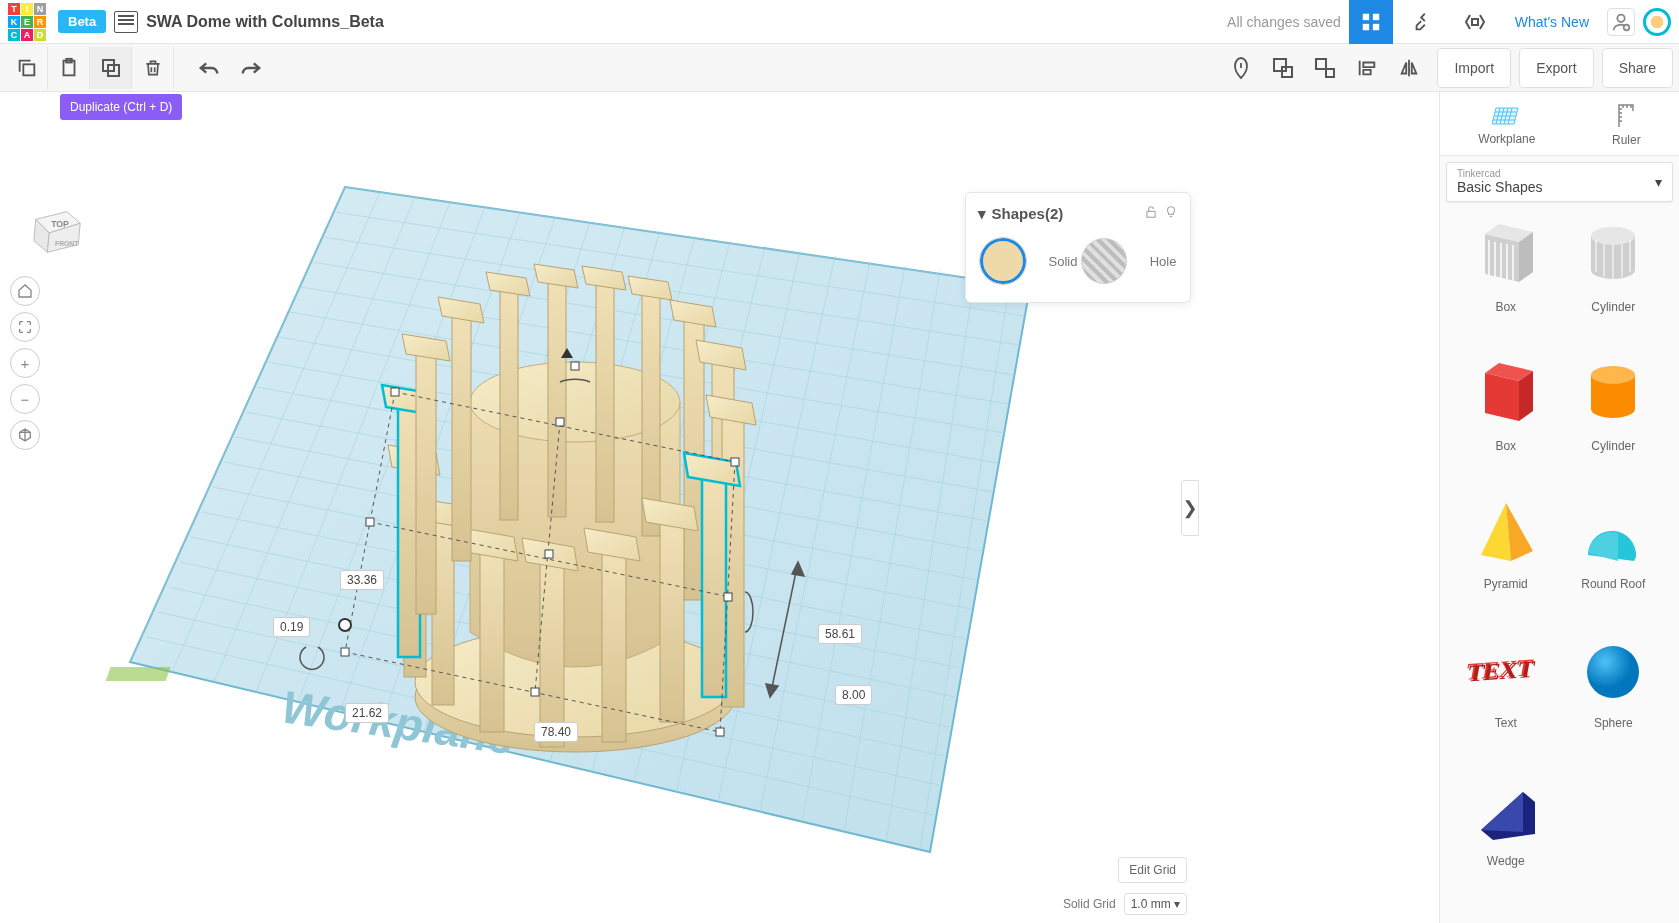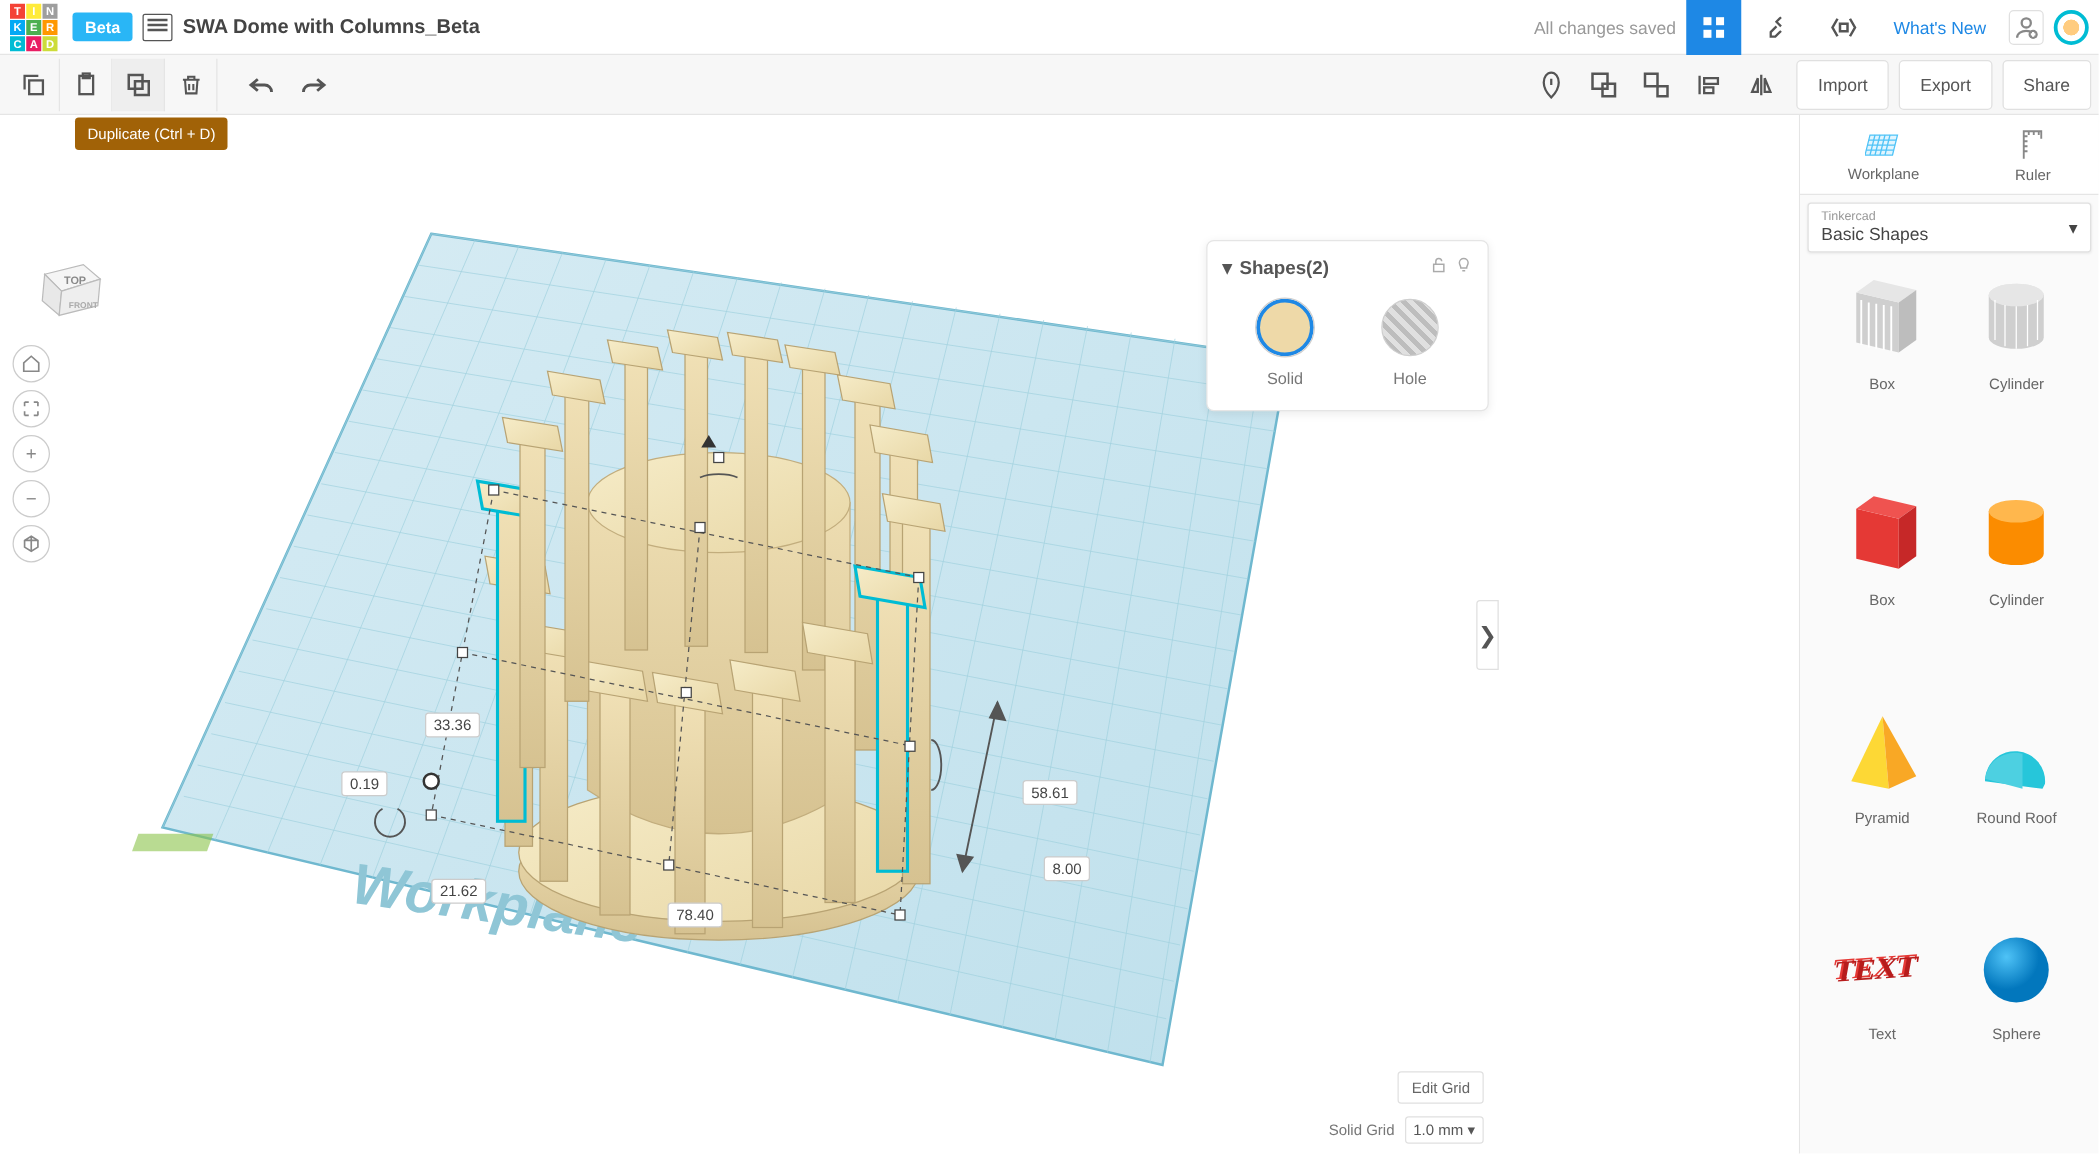--- a/index.html
+++ b/index.html
@@ -62,21 +62,21 @@
   .pill-btn {
     background:#fff;border:1px solid #e0e0e0; border-radius:4px;
     height:40px; padding:0 16px; color:#555; font-size:14px;
     display:flex;align-items:center; margin-left:6px;
   }
   .tool-icon-r { width:40px;height:40px;display:flex;align-items:center;justify-content:center;color:#555;}
 
   
   .tooltip {
     position:absolute; left:60px; top:94px;
-    background:#a16207; color:#fff; font-size:12px;
+    background:#8b5cf6; color:#fff; font-size:12px;
     padding:6px 10px; border-radius:3px; white-space:nowrap;
     z-index:50;
   }
 
   
   .main { flex:1; display:flex; position:relative; overflow:hidden;}
   .canvas-wrap{ flex:1; position:relative; background:#fff;}
   .canvas-svg{position:absolute;inset:0;}
 
   
@@ -97,21 +97,21 @@
   
   .inspector{
     position:absolute; right:248px; top:100px;
     width:226px; background:#fff; border:1px solid #e5e5e5;
     border-radius:6px; box-shadow:0 2px 8px rgba(0,0,0,.08);
     padding:10px 12px 18px; z-index:20;
   }
   .insp-head{display:flex;align-items:center;gap:6px;color:#555;font-size:15px;font-weight:600;margin-bottom:14px;}
   .insp-head .sp{flex:1}
   .insp-body{display:flex;justify-content:space-around;}
-  .insp-opt{display:flex;flex-direction:column;align-items:center;gap:10px;color:#777;font-size:13px;}
+  .insp-opt{display:flex;align-items:center;gap:23px;color:#777;font-size:13px;}
   .swatch{width:46px;height:46px;border-radius:50%;}
   .swatch.solid{background:#eed9a8;border:3px solid #1e88e5;outline:1px solid #cfcfcf;}
   .swatch.hole{
     background:repeating-linear-gradient(45deg,#bdbdbd 0 4px,#e0e0e0 4px 8px);
     border:1px solid #cfcfcf;
   }
 
   
   .right-panel{
     width:240px;border-left:1px solid var(--border);
@@ -665,17 +665,26 @@
                   <radialGradient id="sg" cx="0.35" cy="0.3">
                     <stop offset="0" stop-color="#4fc3f7"></stop>
                     <stop offset="1" stop-color="#0277bd"></stop>
                   </radialGradient>
                 </defs>
                 <circle cx="35" cy="36" r="26" fill="url(#sg)"></circle>
               </svg>
             </div>
           <span>Sphere</span>
         </div>
+        <div class="shape-cell">
+          <div class="shape-thumb">
+              <svg width="70" height="70" viewBox="0 0 70 70">
+                <polygon points="10,56 52,18 64,28 64,60 22,66" fill="#1a237e"></polygon>
+                <polygon points="10,56 52,18 52,58" fill="#3949ab"></polygon>
+              </svg>
+            </div>
+          <span>Wedge</span>
+        </div>
       </div>
     </div>
 
   </div>
 </div>
 
 </body></html>

